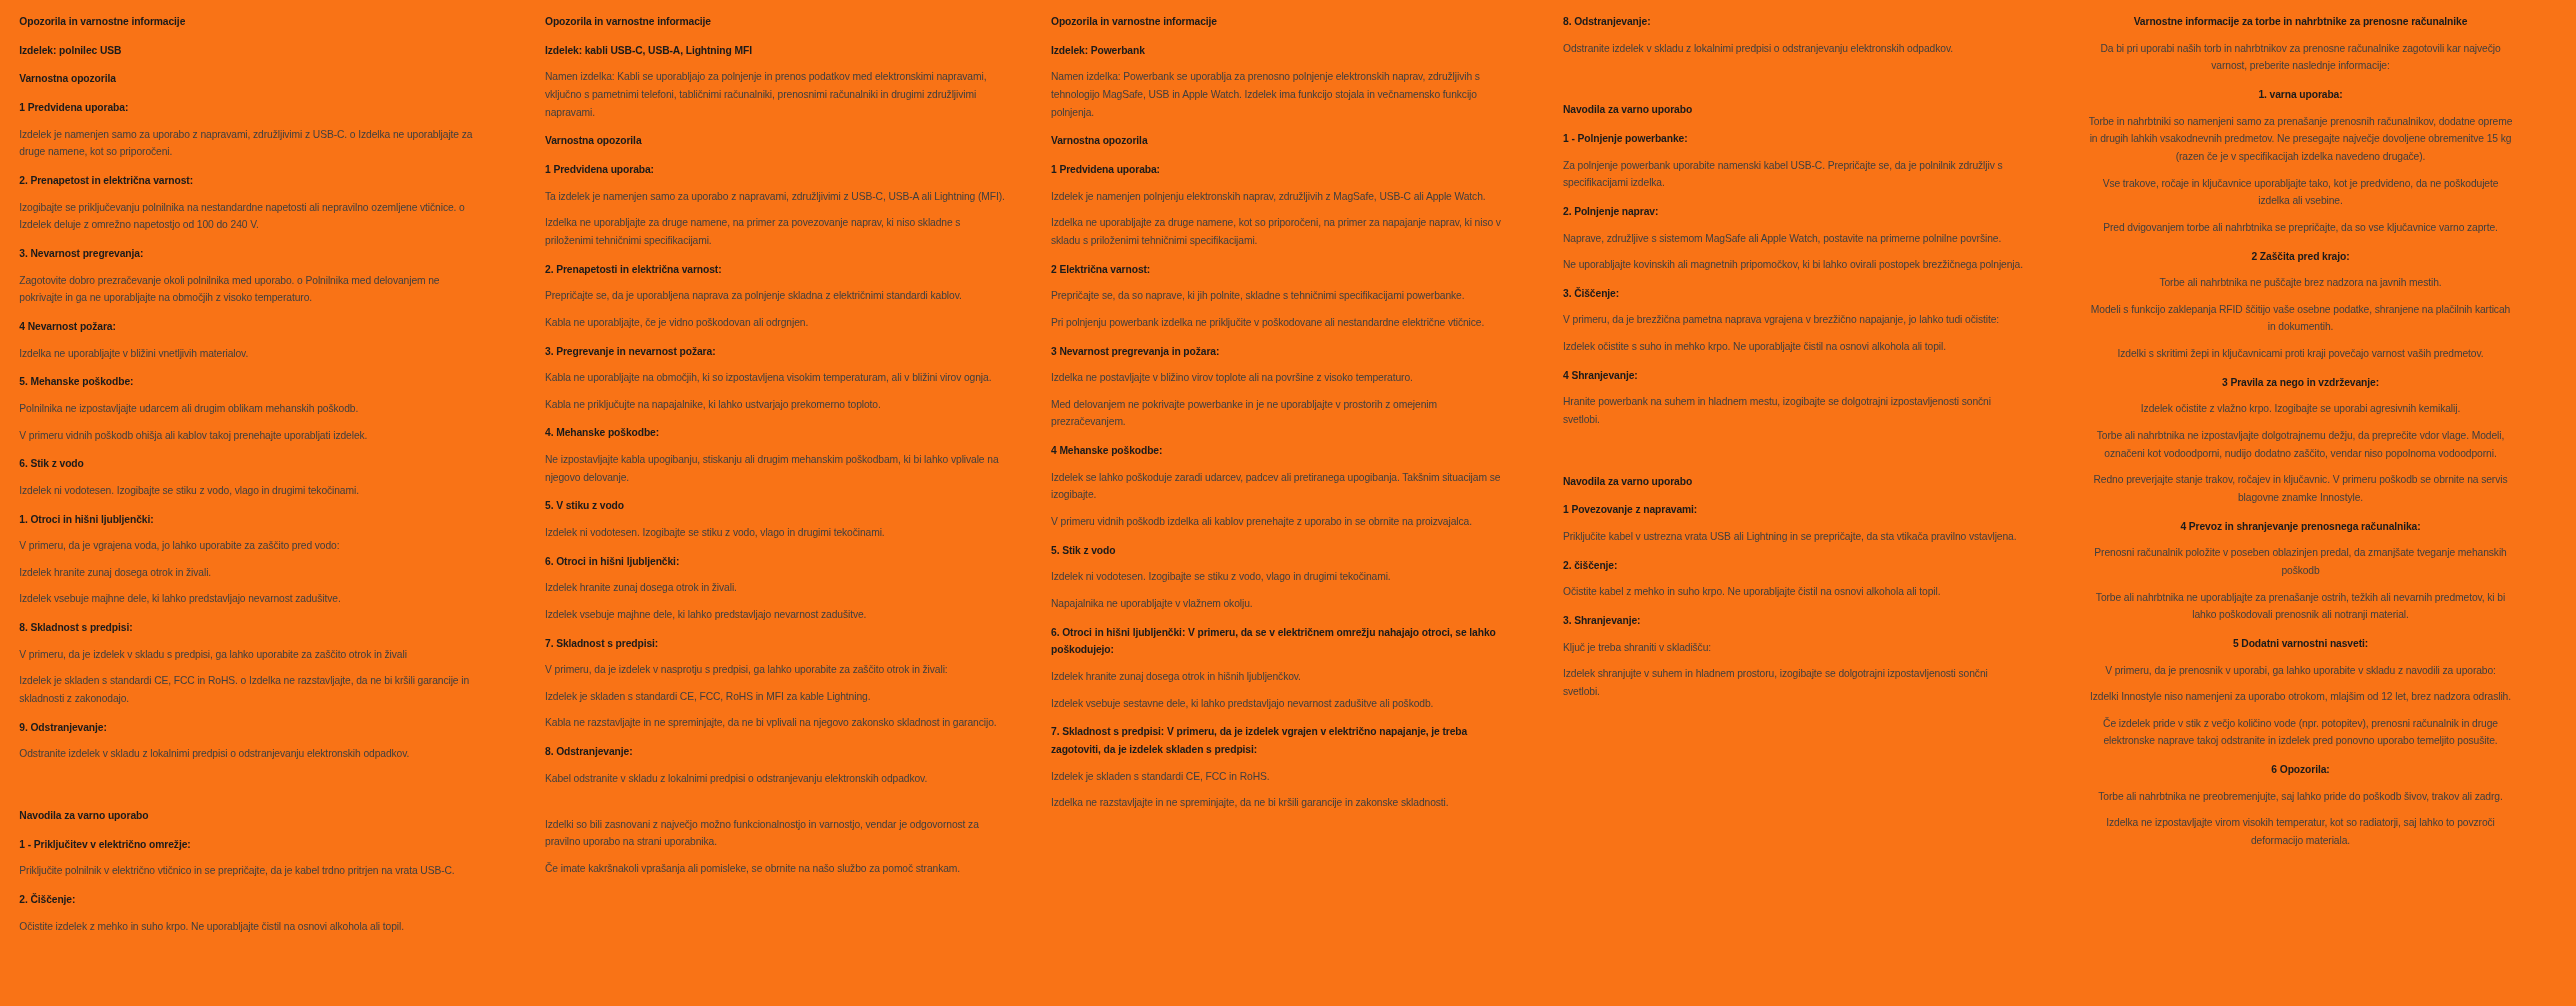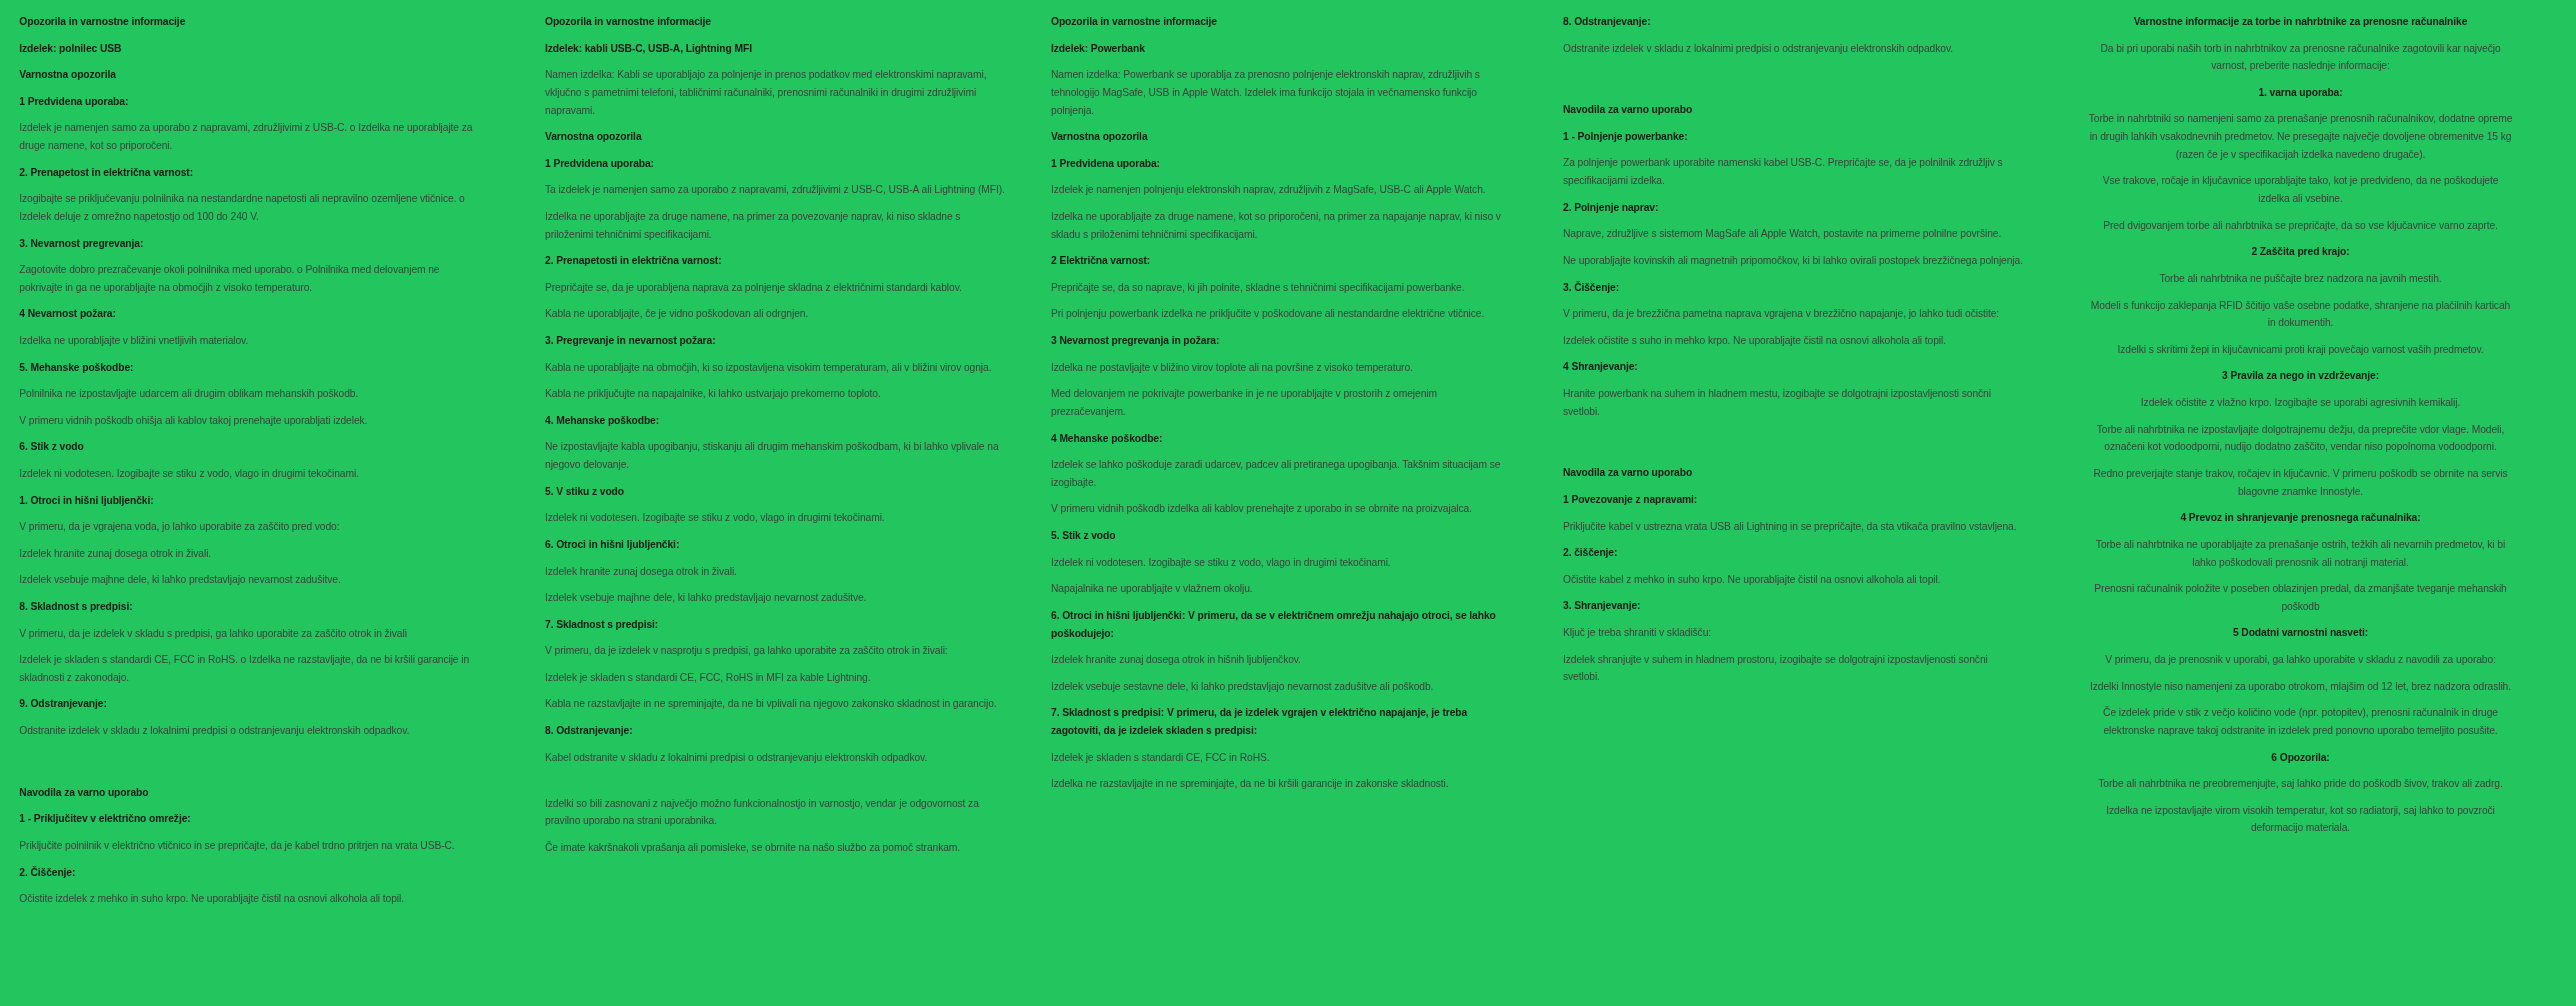--- a/index.html
+++ b/index.html
@@ -25,32 +25,32 @@
     width: 460px;
     font-size: 10.3px;
     line-height: 17.7px;
     color: #3f3f3f;
     letter-spacing: -0.1px;
   }
   .blk { margin: 0 0 8.9px 0; }
   .blk.h1, .blk.h2, .blk.h3 {
     font-weight: 700;
     color: #1b1b1b;
-    margin-top: 2px;
+    margin-top: 11px;
     margin-bottom: 8.9px;
   }
   .blk.h1 { margin-top: 0; }
   .blk.h2 { margin-top: 44px; }
   .col .blk:first-child { margin-top: 0; }
   .blk.spacer { height: 19.3px; margin: 0; }
 </style>
 </head>
 <body>
 
-<div class="page" style="background: #22c55e;">
+<div class="page" style="background: #f97316;">
     <div class="col" style="left: 19.3px; width: 460px;">
       <div class="blk h1">Opozorila in varnostne informacije</div>
       <div class="blk h3">Izdelek: polnilec USB</div>
       <div class="blk h3">Varnostna opozorila</div>
       <div class="blk h3">1 Predvidena uporaba:</div>
       <div class="blk p">Izdelek je namenjen samo za uporabo z napravami, združljivimi z USB-C. o Izdelka ne uporabljajte za druge namene, kot so priporočeni.</div>
       <div class="blk h3">2. Prenapetost in električna varnost:</div>
       <div class="blk p">Izogibajte se priključevanju polnilnika na nestandardne napetosti ali nepravilno ozemljene vtičnice. o Izdelek deluje z omrežno napetostjo od 100 do 240 V.</div>
       <div class="blk h3">3. Nevarnost pregrevanja:</div>
       <div class="blk p">Zagotovite dobro prezračevanje okoli polnilnika med uporabo. o Polnilnika med delovanjem ne pokrivajte in ga ne uporabljajte na območjih z visoko temperaturo.</div>
@@ -166,22 +166,22 @@
       <div class="blk p">Pred dvigovanjem torbe ali nahrbtnika se prepričajte, da so vse ključavnice varno zaprte.</div>
       <div class="blk h3">2 Zaščita pred krajo:</div>
       <div class="blk p">Torbe ali nahrbtnika ne puščajte brez nadzora na javnih mestih.</div>
       <div class="blk p">Modeli s funkcijo zaklepanja RFID ščitijo vaše osebne podatke, shranjene na plačilnih karticah in dokumentih.</div>
       <div class="blk p">Izdelki s skritimi žepi in ključavnicami proti kraji povečajo varnost vaših predmetov.</div>
       <div class="blk h3">3 Pravila za nego in vzdrževanje:</div>
       <div class="blk p">Izdelek očistite z vlažno krpo. Izogibajte se uporabi agresivnih kemikalij.</div>
       <div class="blk p">Torbe ali nahrbtnika ne izpostavljajte dolgotrajnemu dežju, da preprečite vdor vlage. Modeli, označeni kot vodoodporni, nudijo dodatno zaščito, vendar niso popolnoma vodoodporni.</div>
       <div class="blk p">Redno preverjajte stanje trakov, ročajev in ključavnic. V primeru poškodb se obrnite na servis blagovne znamke Innostyle.</div>
       <div class="blk h3">4 Prevoz in shranjevanje prenosnega računalnika:</div>
+      <div class="blk p">Prenosni računalnik položite v poseben oblazinjen predal, da zmanjšate tveganje mehanskih poškodb</div>
       <div class="blk p">Torbe ali nahrbtnika ne uporabljajte za prenašanje ostrih, težkih ali nevarnih predmetov, ki bi lahko poškodovali prenosnik ali notranji material.</div>
-      <div class="blk p">Prenosni računalnik položite v poseben oblazinjen predal, da zmanjšate tveganje mehanskih poškodb</div>
       <div class="blk h3">5 Dodatni varnostni nasveti:</div>
       <div class="blk p">V primeru, da je prenosnik v uporabi, ga lahko uporabite v skladu z navodili za uporabo:</div>
       <div class="blk p">Izdelki Innostyle niso namenjeni za uporabo otrokom, mlajšim od 12 let, brez nadzora odraslih.</div>
       <div class="blk p">Če izdelek pride v stik z večjo količino vode (npr. potopitev), prenosni računalnik in druge elektronske naprave takoj odstranite in izdelek pred ponovno uporabo temeljito posušite.</div>
       <div class="blk h3">6 Opozorila:</div>
       <div class="blk p">Torbe ali nahrbtnika ne preobremenjujte, saj lahko pride do poškodb šivov, trakov ali zadrg.</div>
       <div class="blk p">Izdelka ne izpostavljajte virom visokih temperatur, kot so radiatorji, saj lahko to povzroči deformacijo materiala.</div>
     </div>
   </div>
 

